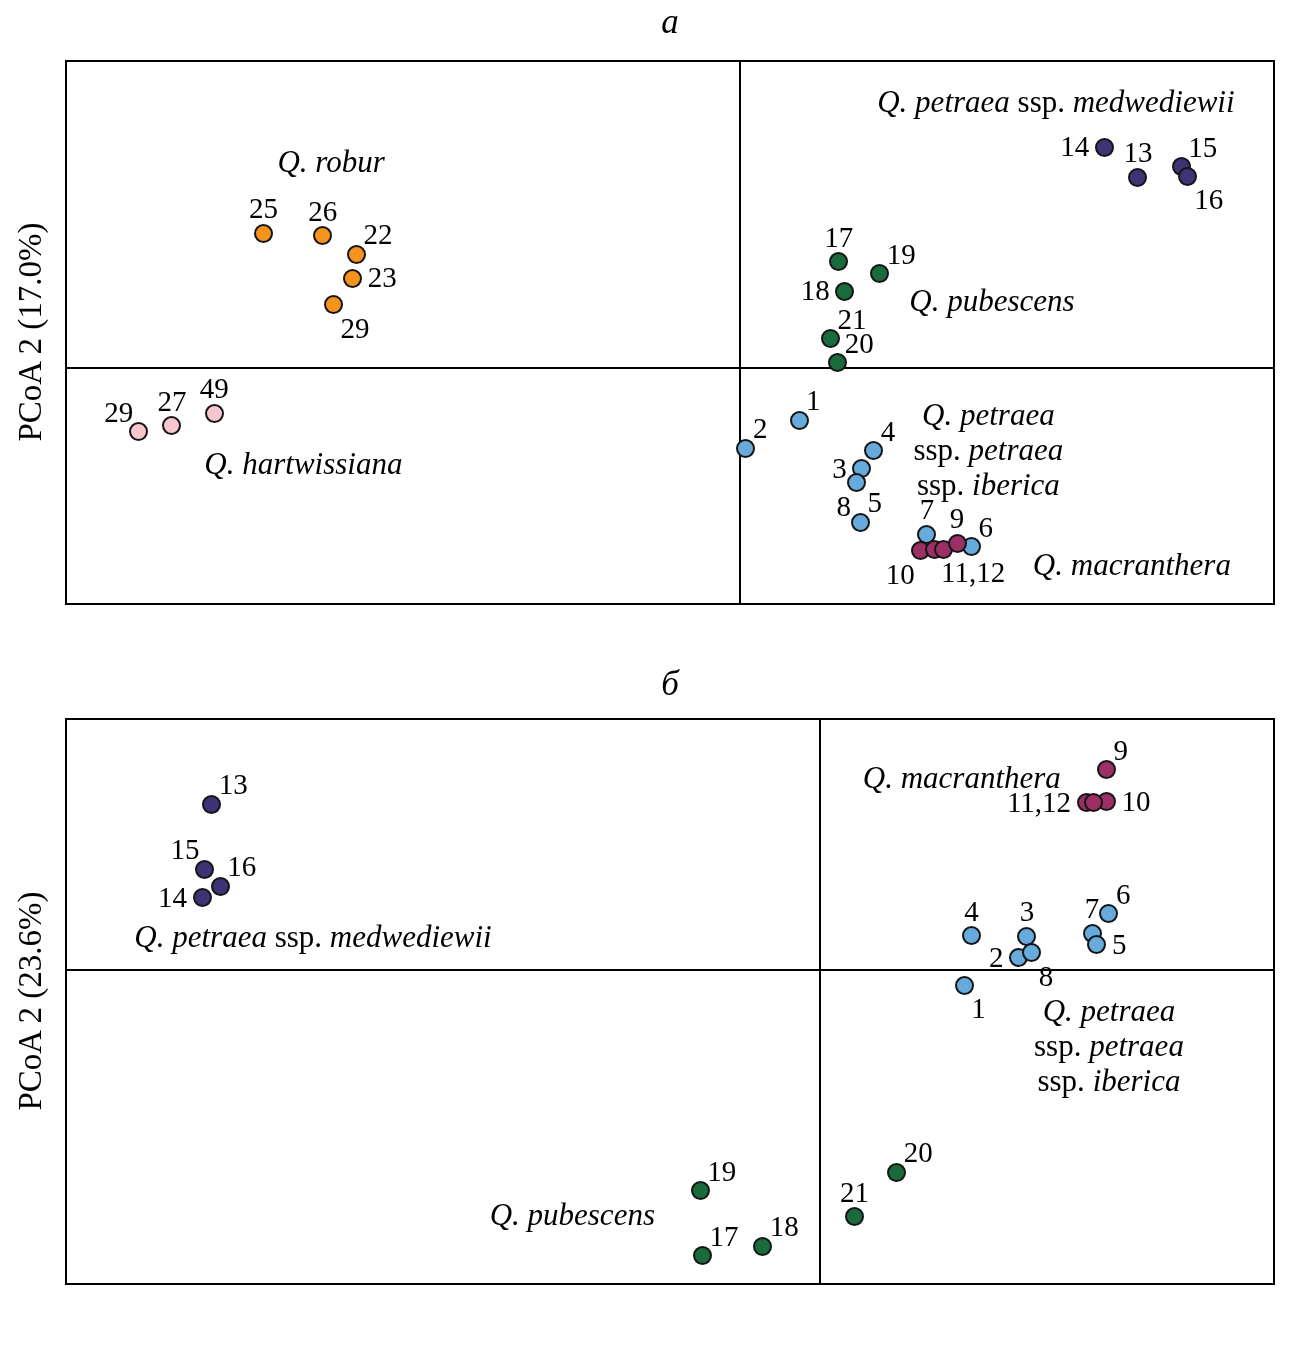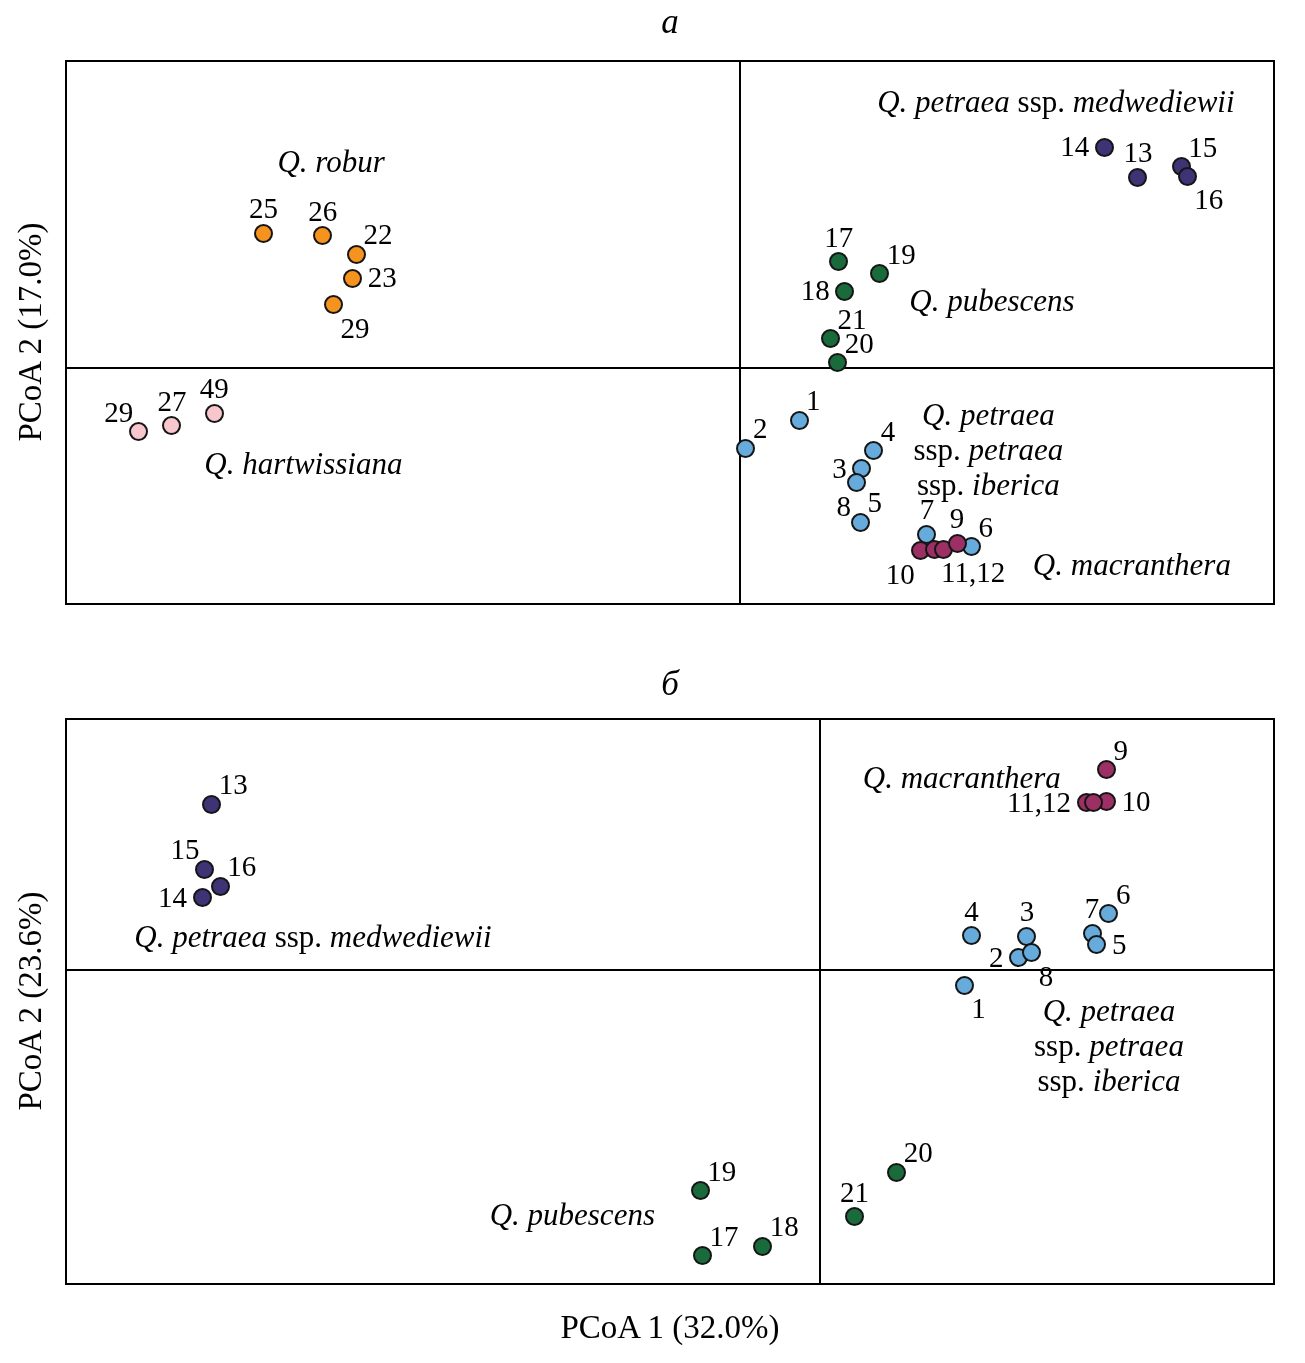--- a/index.html
+++ b/index.html
@@ -307,15 +307,14 @@
       </div>
       <div class="annot" style="left: 86.4%; top: 57.7%;">
         <div><span style="font-style: italic;">Q. petraea</span></div>
         <div><span>ssp. </span><span style="font-style: italic;">petraea</span></div>
         <div><span>ssp. </span><span style="font-style: italic;">iberica</span></div>
       </div>
       <div class="annot" style="left: 41.9%; top: 87.8%;">
         <div><span style="font-style: italic;">Q. pubescens</span></div>
       </div>
     </div>
-  <div class="xlabel xlabel-b">PCoA 1 (32.0%)</div>
 
 </div>
 
 </body></html>

